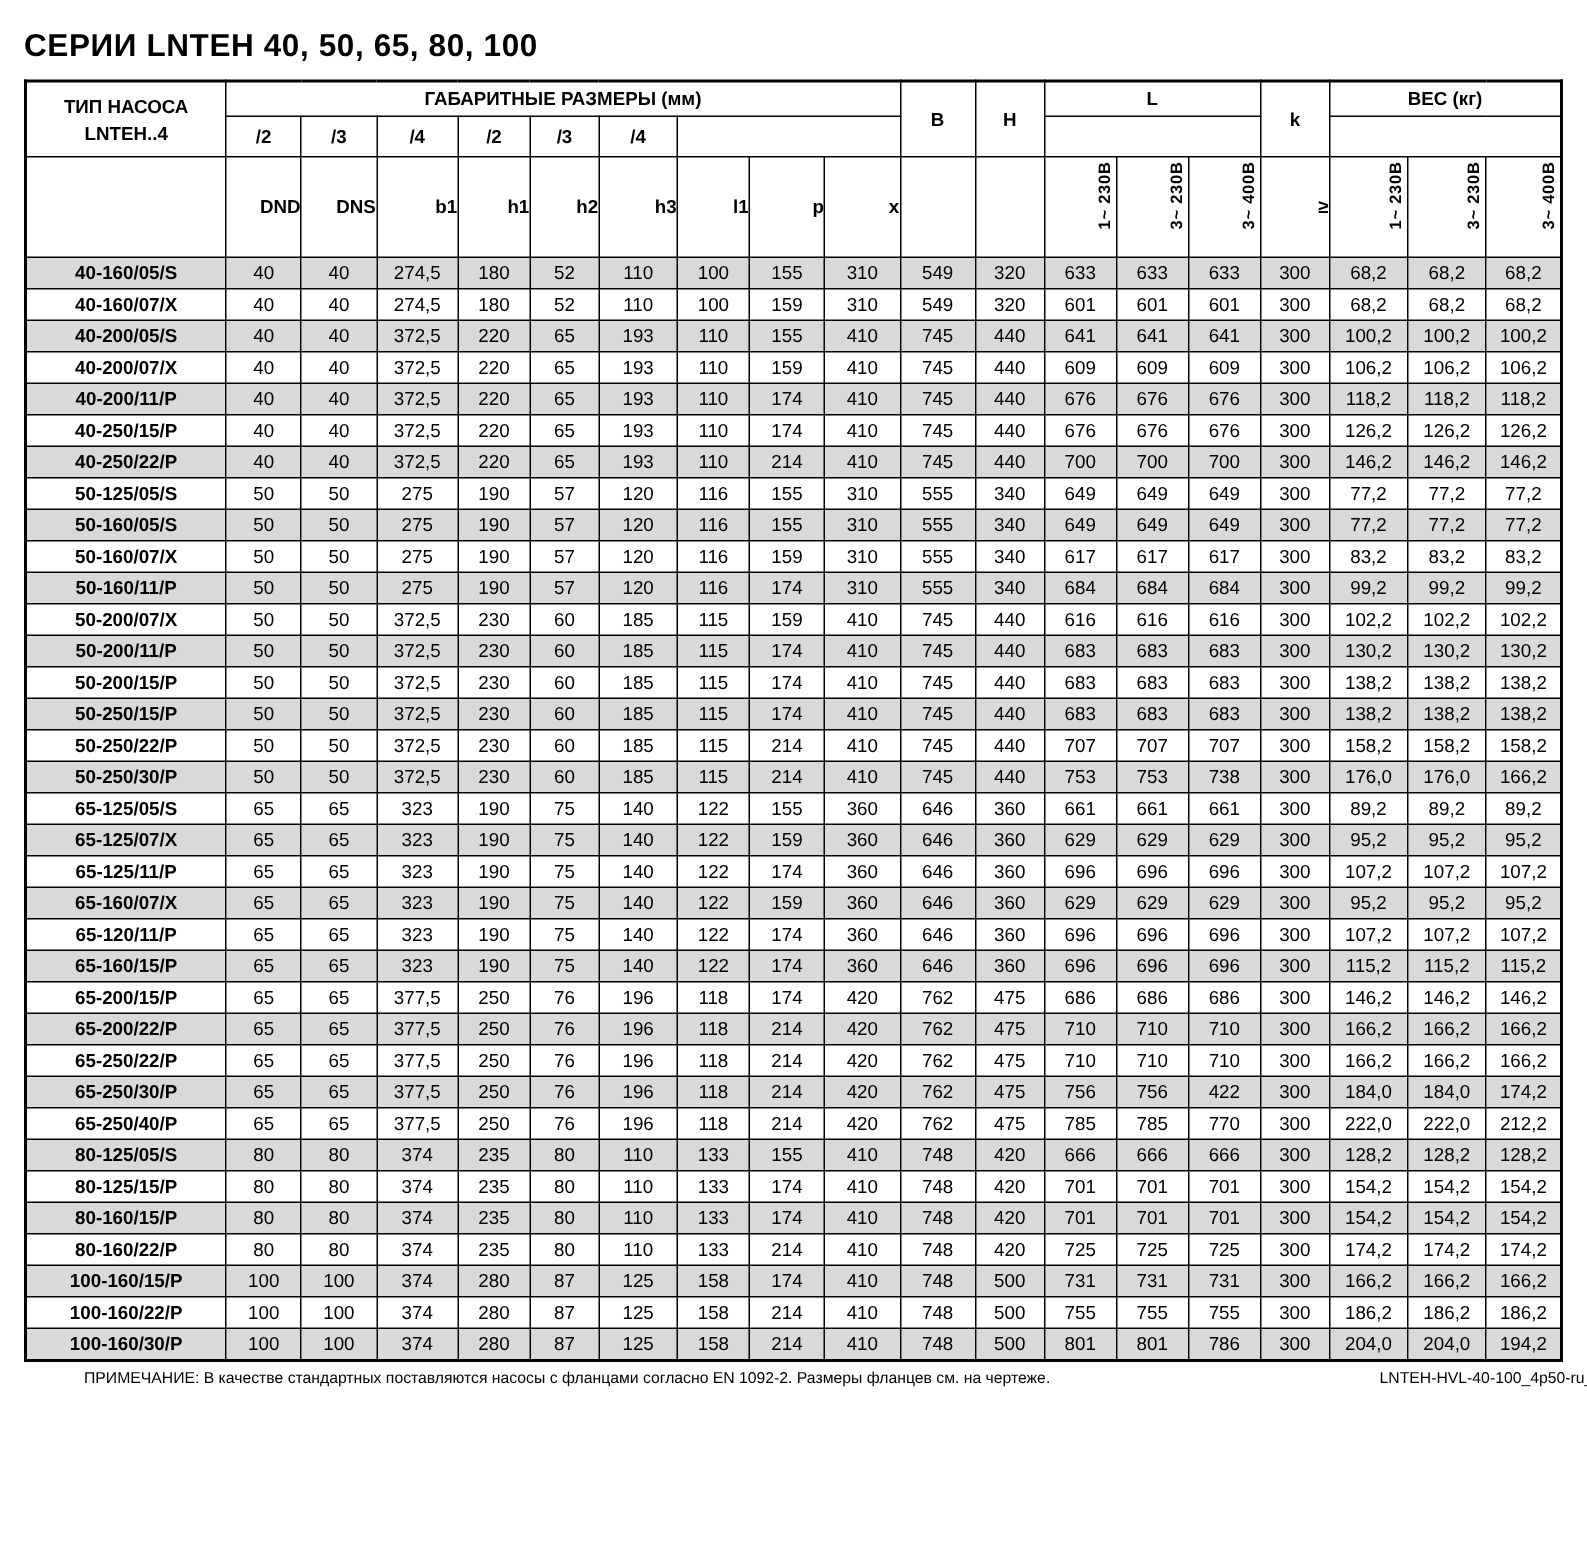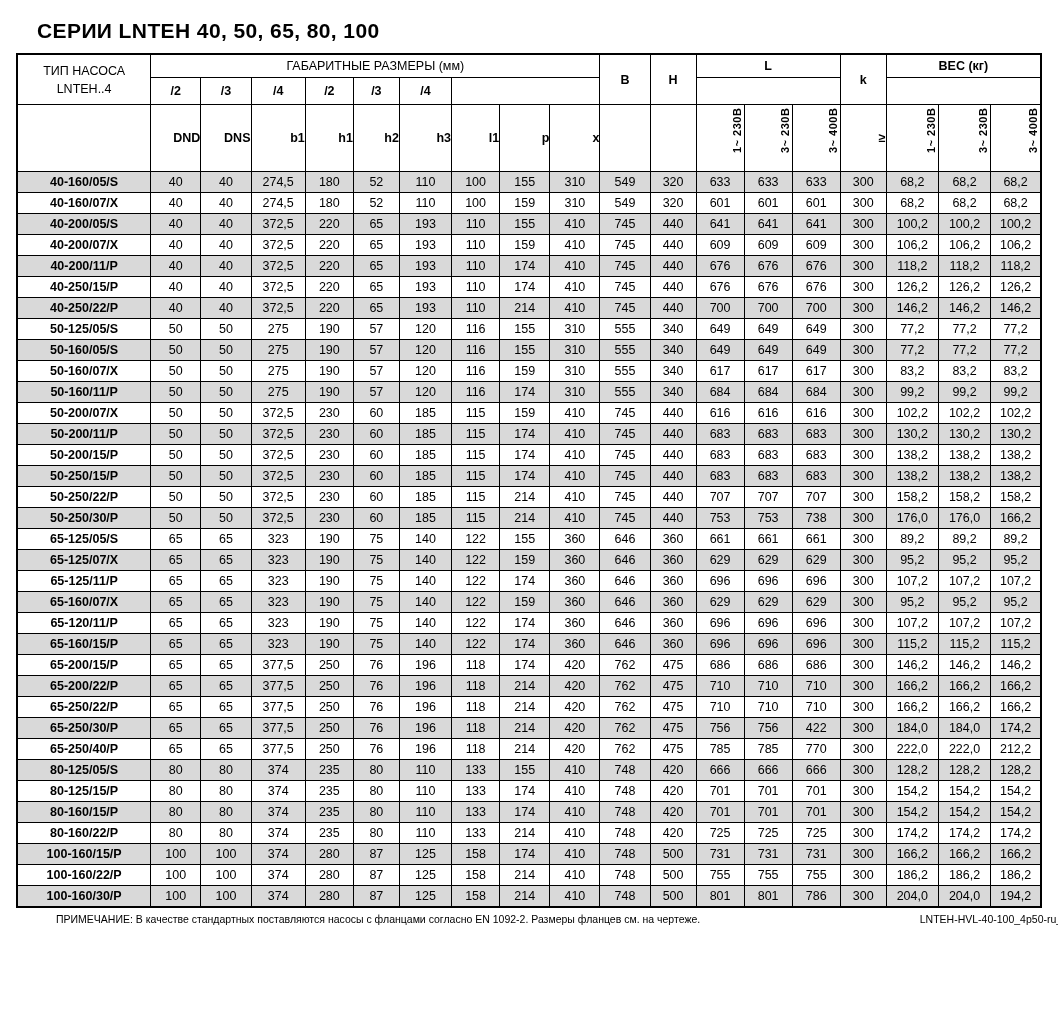--- a/index.html
+++ b/index.html
@@ -8,21 +8,21 @@
     font-family:"Liberation Sans", sans-serif;
     color:#000;
     -webkit-font-smoothing:antialiased;
   }
   .page{width:1058px;box-sizing:border-box;padding:14px 16px 6px 16px;}
   .title{
     font-weight:bold;
     font-size:21px;
     line-height:25px;
     letter-spacing:0.4px;
-    margin:4px 0 2px 21px;
+    margin:4px 0 2px 0;
   }
   .title .l2{display:block;}
   table.spec{
     border-collapse:collapse;
     table-layout:fixed;
     width:1026px;
     margin-top:10px;
     border:2px solid #000;
   }
   table.spec td, table.spec th{
@@ -30,22 +30,22 @@
     text-align:center;
     vertical-align:middle;
     font-size:12.5px;
     padding:0;
     height:20px;
     overflow:hidden;
     white-space:nowrap;
   }
   
   thead td, thead th{font-weight:bold;}
-  .hdr-type{font-size:12.5px;font-weight:normal;}
-  .hdr-gab{font-size:12.5px;font-weight:normal;}
+  .hdr-type{font-size:12.5px;font-weight:bold;}
+  .hdr-gab{font-size:12.5px;font-weight:bold;}
   .vert{
     writing-mode:vertical-rl;
     transform:rotate(180deg);
     font-size:11px;
     font-weight:bold;
     letter-spacing:0.5px;
     height:58px;
     line-height:14px;
     display:inline-block;
   }

